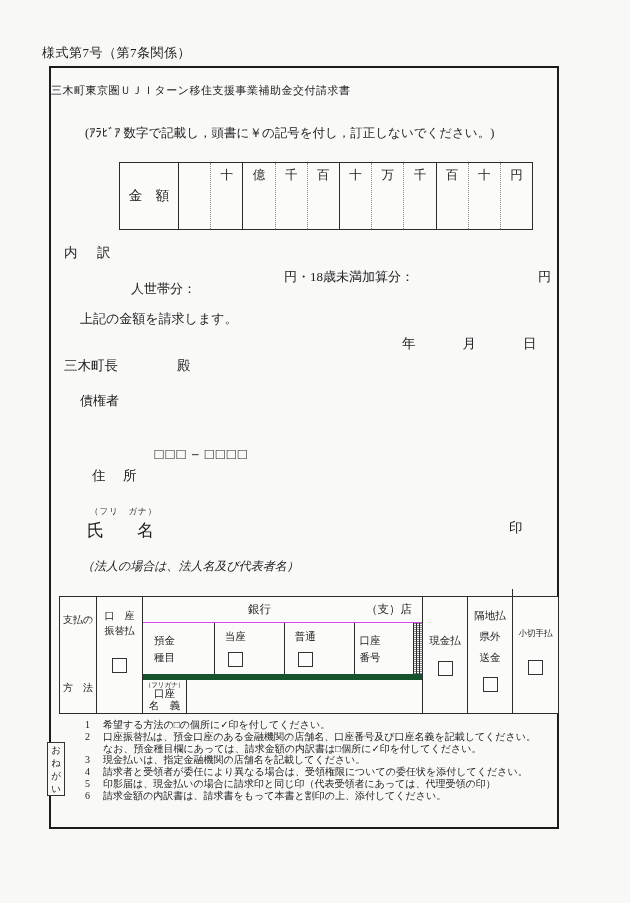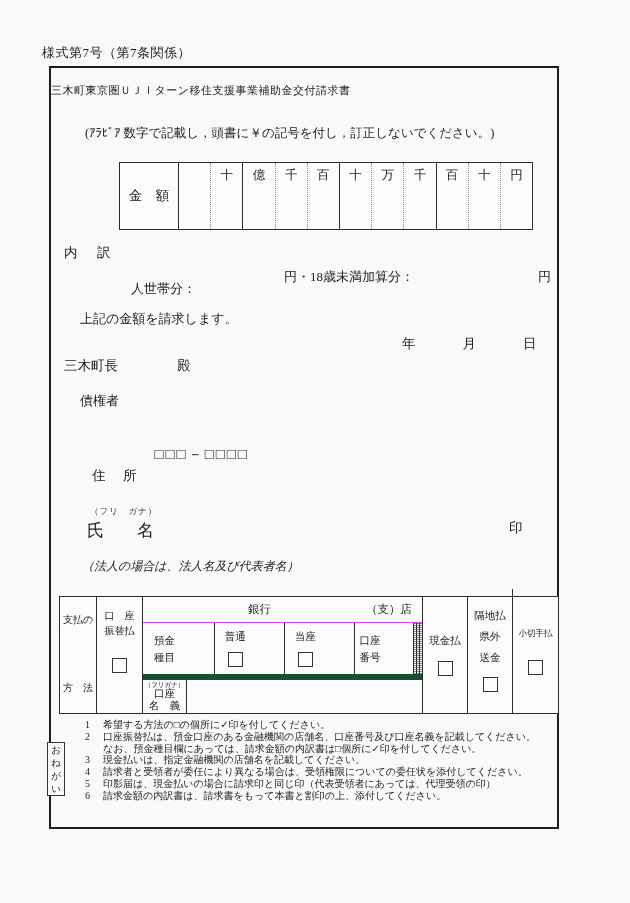--- a/index.html
+++ b/index.html
@@ -162,25 +162,25 @@
         <div class="bt-head">
           <span class="bank-name">銀行</span>
           <span>（支）店</span>
         </div>
         <div class="bt-body">
           <div class="bt-cell bt-deposit">
             <span>預金</span>
             <span>種目</span>
           </div>
           <div class="bt-cell bt-touza">
+            <span>当座</span>
+            <span class="cb"></span>
+          </div>
+          <div class="bt-cell bt-touza">
             <span>普通</span>
-            <span class="cb"></span>
-          </div>
-          <div class="bt-cell bt-touza">
-            <span>当座</span>
             <span class="cb"></span>
           </div>
           <div class="bt-cell bt-accno">
             <span>口座</span>
             <span>番号</span>
           </div>
           <div class="bt-digits">
             <div class="bd-cell first"></div>
             <div class="bd-cell"></div>
             <div class="bd-cell"></div>

